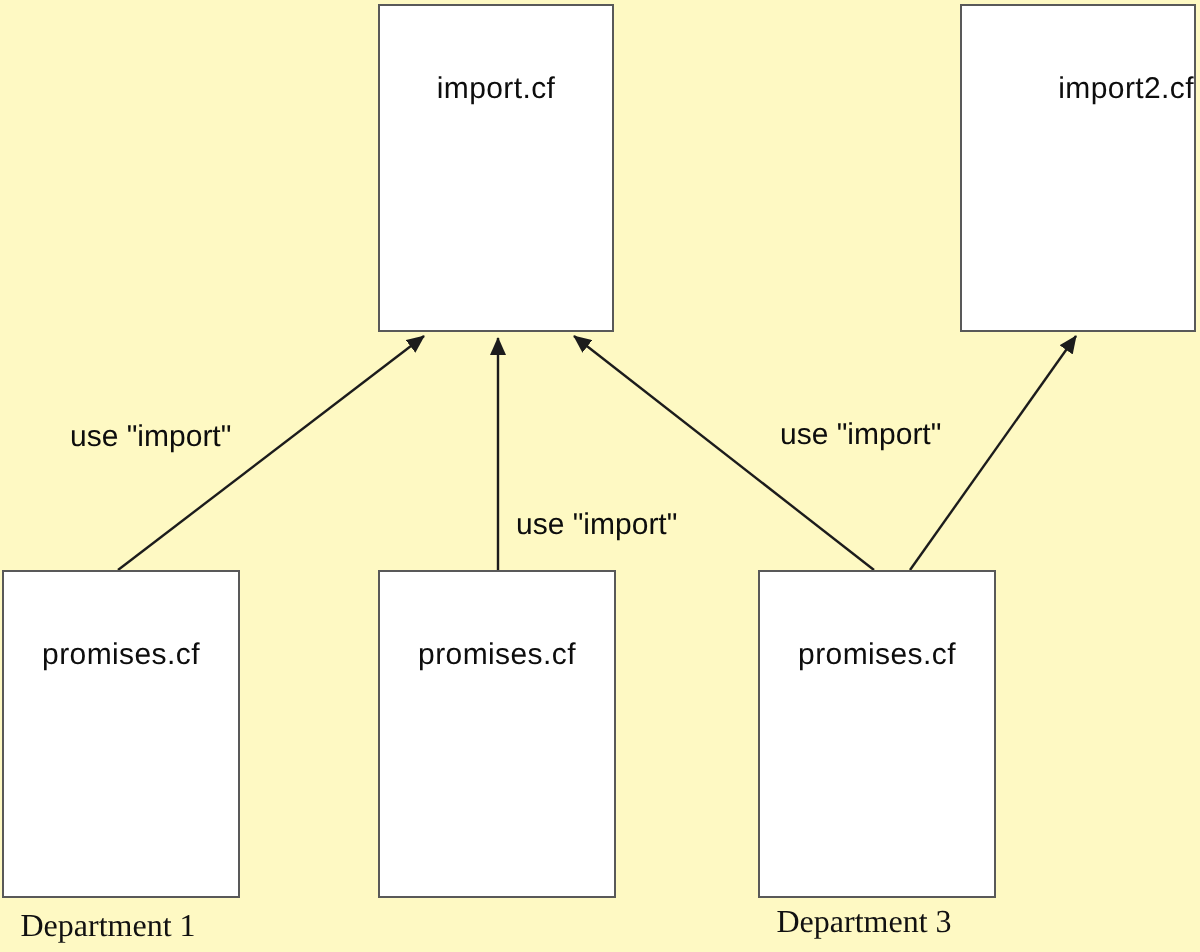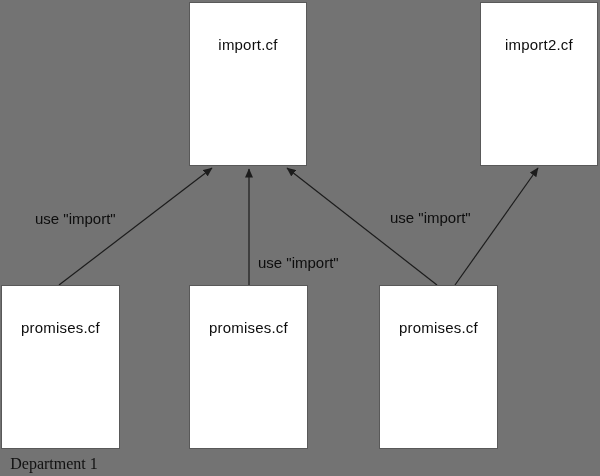--- a/index.html
+++ b/index.html
@@ -4,41 +4,41 @@
 <style>
   html, body {
     margin: 0;
     padding: 0;
     background: #ffffff;
   }
   #canvas {
     position: relative;
     width: 600px;
     height: 476px;
-    background: #737373;
+    background: #fef9c3;
     font-family: "Liberation Sans", "DejaVu Sans", sans-serif;
     overflow: hidden;
     text-decoration: underline;
   }
   .node {
     position: absolute;
     background: #ffffff;
     border: 1px solid #595959;
     box-sizing: border-box;
     text-align: center;
   }
   .node .node-label {
     display: block;
     margin-top: 33px;
     font-size: 15px;
     color: #0d0d0d;
     letter-spacing: 0.2px;
   }
   #node-import   { left: 189px; top: 2px;   width: 118px; height: 164px; }
-  #node-import2  { left: 480px; top: 2px;   width: 118px; height: 164px; }
+  #node-import2  { left: 480px; top: 2px;   width: 118px; height: 164px; text-align: right; }
   #node-prom1    { left: 1px;   top: 285px; width: 119px; height: 164px; }
   #node-prom2    { left: 189px; top: 285px; width: 119px; height: 164px; }
   #node-prom3    { left: 379px; top: 285px; width: 119px; height: 164px; }
 
   .edge-label {
     position: absolute;
     font-size: 15px;
     color: #0d0d0d;
     white-space: nowrap;
   }
@@ -107,14 +107,15 @@
 
   <div class="edge-label" id="edge-label-1">use "import"</div>
 
   <div class="edge-label" id="edge-label-2">use "import"</div>
 
   <div class="edge-label" id="edge-label-3">use "import"</div>
 
   <div class="dept-label" id="dept-1">Department 1</div>
 
 
+  <div class="dept-label" id="dept-3">Department 3</div>
 
 </div>
 
 </body></html>

